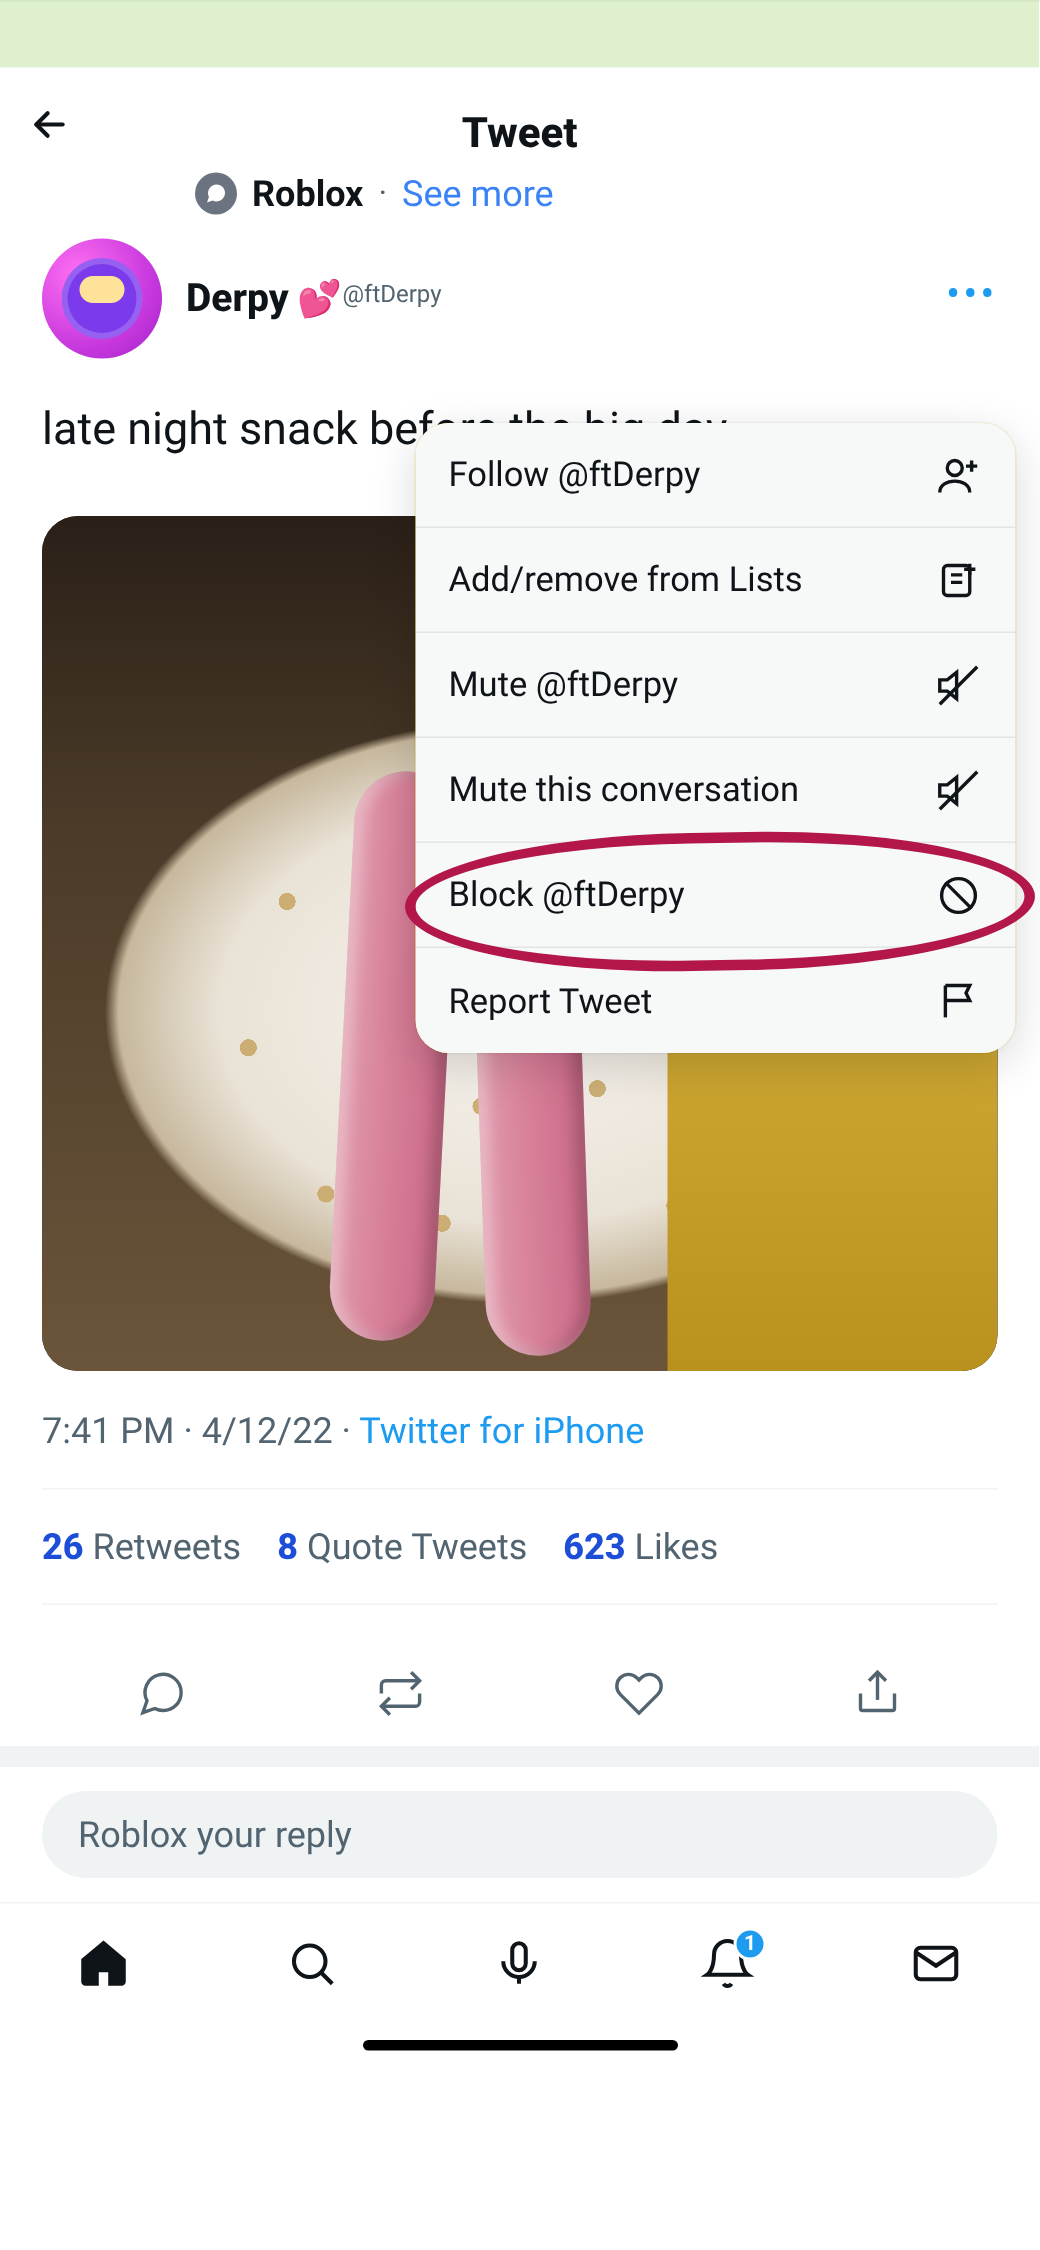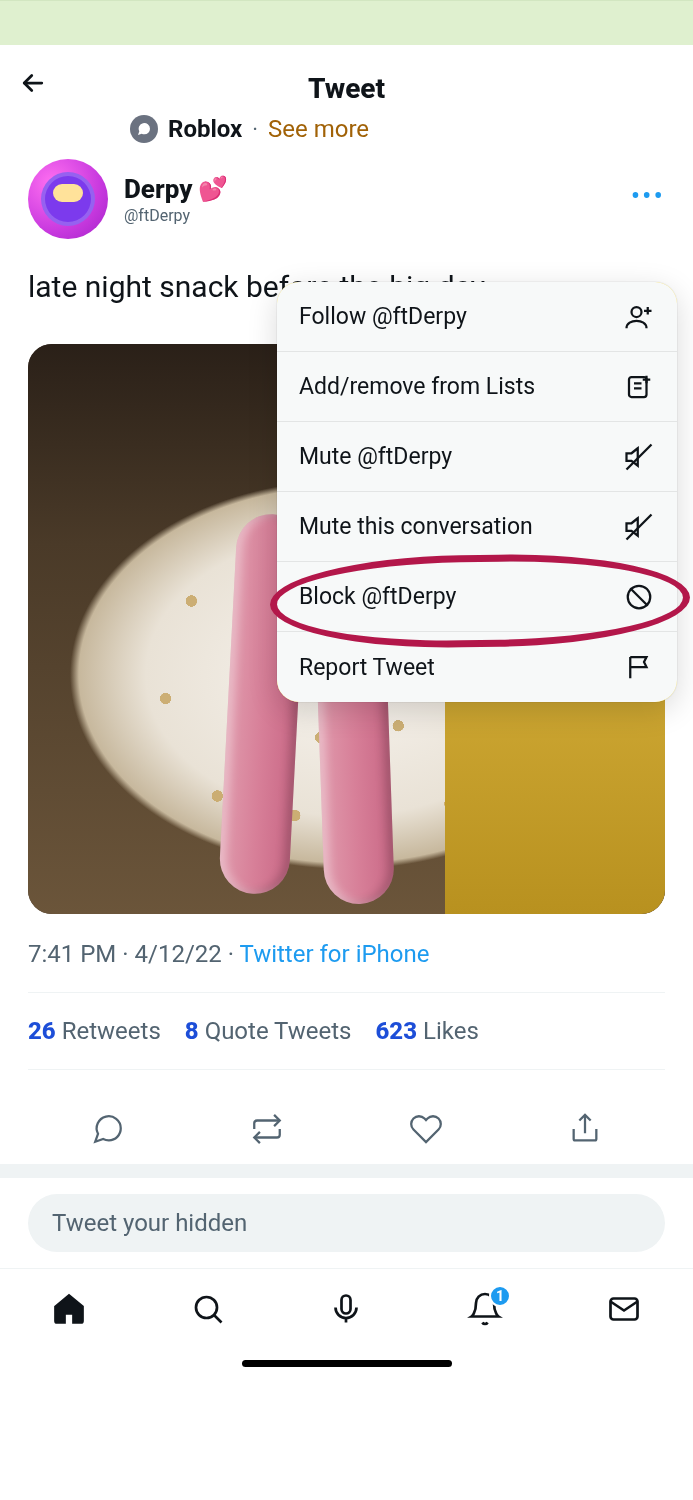--- a/index.html
+++ b/index.html
@@ -6,27 +6,27 @@
   html, body { width: 693px; height: 1500px; font-family: -apple-system, BlinkMacSystemFont, "Segoe UI", Roboto, Helvetica, Arial, sans-serif; background:#fff; color:#0f1419; }
   .status-strip { height:45px; background:#dff0cf; border-top:1px solid #d2e6c1; }
   .header { height:60px; display:flex; align-items:flex-end; padding:0 18px; position:relative; }
   .back-btn { width:44px; height:44px; display:flex; align-items:center; justify-content:flex-start; font-size:32px; font-weight:400; cursor:pointer; }
   .header-title { position:absolute; left:50%; transform:translateX(-50%); font-size:28px; font-weight:800; }
   .topic-row { display:flex; align-items:center; gap:10px; margin-left:130px; margin-top:10px; }
   .topic-bubble { width:28px; height:28px; border-radius:50%; background:#6b7280; display:flex; align-items:center; justify-content:center; }
   .topic-bubble svg { width:16px; height:16px; fill:#fff; }
   .topic-name { font-weight:700; font-size:24px; color:#0f1419; }
   .topic-dot { color:#536471; font-size:22px; }
-  .topic-link { color:#a16207; font-size:24px; font-weight:400; cursor:pointer; }
+  .topic-link { color:#3b82f6; font-size:24px; font-weight:400; cursor:pointer; }
   .tweet { padding:0 28px; position:relative; }
   .user-row { display:flex; align-items:center; gap:16px; margin-top:16px; }
   .avatar { width:80px; height:80px; border-radius:50%; background: radial-gradient(circle at 30% 30%, #ff6ff1, #c93adf 60%, #a320c9); display:flex; align-items:center; justify-content:center; overflow:hidden; }
   .avatar-inner { width:54px; height:54px; border-radius:50%; background:#7c3aed; border:4px solid #fff3; position:relative; }
   .avatar-inner::before { content:""; position:absolute; inset:8px 8px auto 8px; height:18px; border-radius:10px; background:#ffe29a; }
-  .user-names { display:flex; flex-direction:column; }
+  .user-names { display:flex; flex-direction:row; }
   .display-name { font-size:26px; font-weight:800; display:flex; align-items:center; gap:6px; }
   .hearts { font-size:24px; }
   .handle { font-size:16px; color:#536471; margin-top:2px; }
   .more-btn { position:absolute; right:28px; top:20px; color:#1d9bf0; font-size:28px; letter-spacing:2px; cursor:pointer; }
   .tweet-text { font-size:30px; line-height:1.35; margin-top:28px; color:#0f1419; font-weight:400; }
   .media { margin-top:36px; width:100%; height:570px; border-radius:24px; overflow:hidden; position:relative; background:#3a2d22; }
   .media .bg { position:absolute; inset:0; background:
       radial-gradient(ellipse 70% 55% at 50% 58%, #f7f3ee 0%, #e9e2d6 45%, #c7b89d 60%, rgba(0,0,0,0) 62%),
       linear-gradient(180deg,#2a2018 0%, #4a3a28 35%, #6b553a 100%);
   }
@@ -176,21 +176,21 @@
           <path d="M12 2v13"></path>
         </svg>
     </div>
   </div>
 </div>
 
 <div class="big-divider"></div>
 
 <div class="reply-row">
   <div class="reply-pill">
-    <span>Tweet your hidden</span>
+    <span>Roblox your reply</span>
   </div>
 </div>
 
 <div class="bottom-nav">
   <div class="nav-item active">
     <svg viewBox="0 0 24 24">
         <path d="M3 10.5L12 3l9 7.5V20a1 1 0 0 1-1 1h-5v-6h-6v6H4a1 1 0 0 1-1-1z"></path>
       </svg>
   </div>
   <div class="nav-item">

